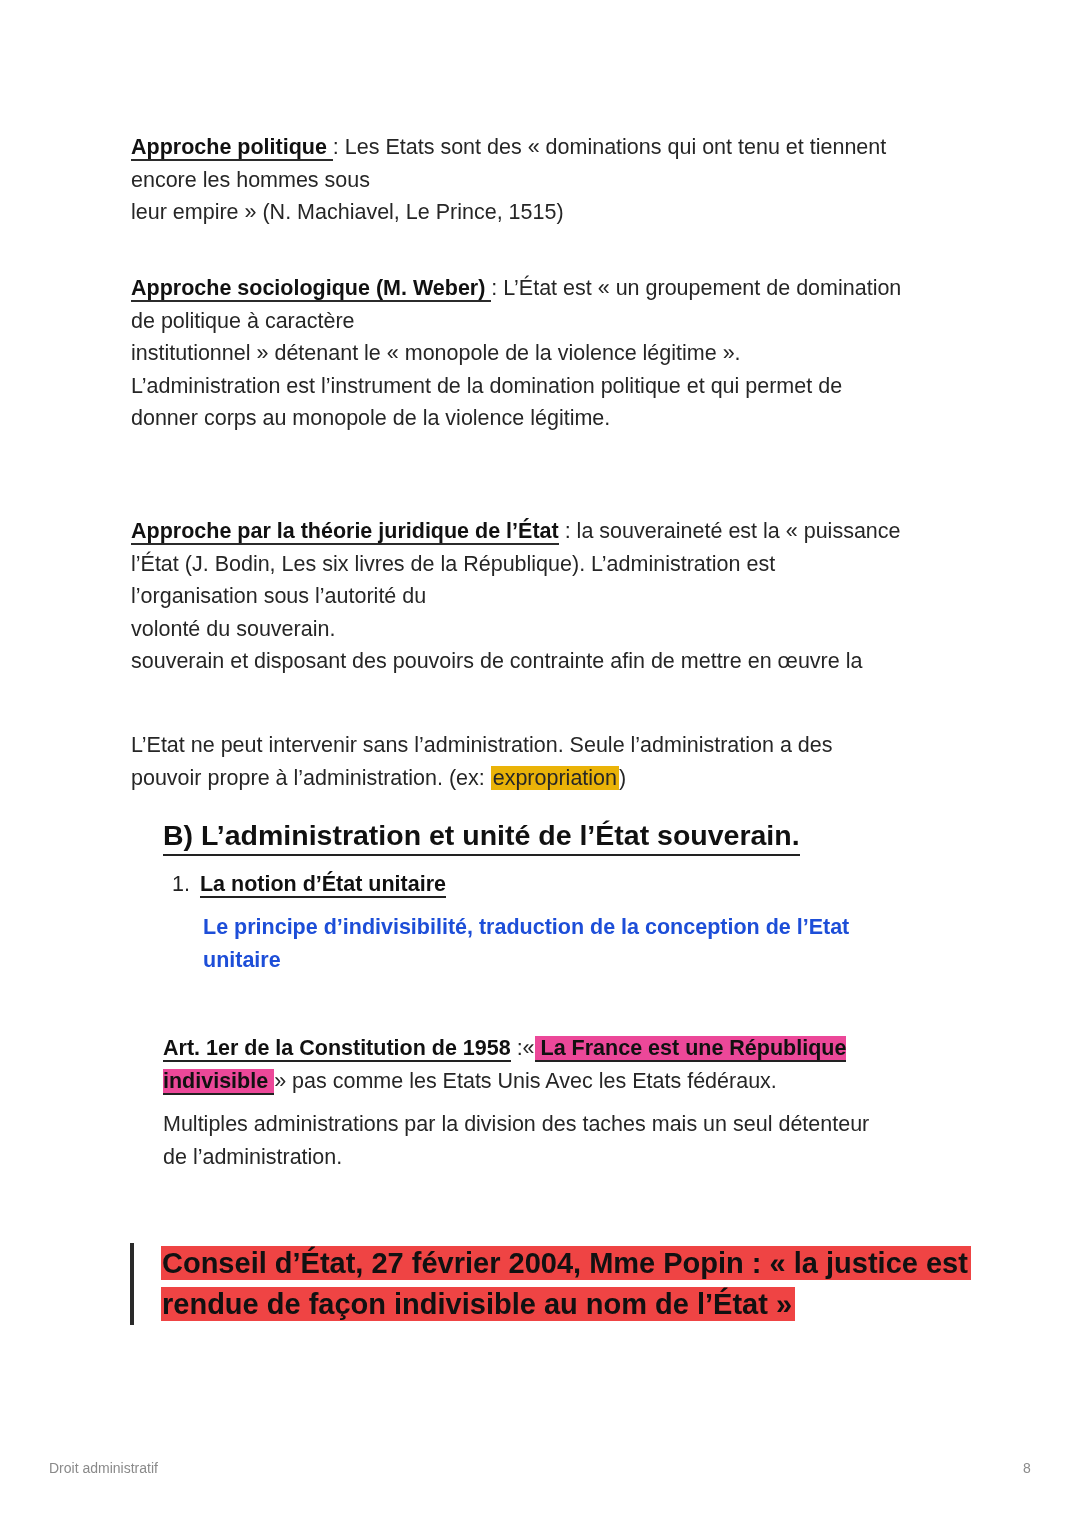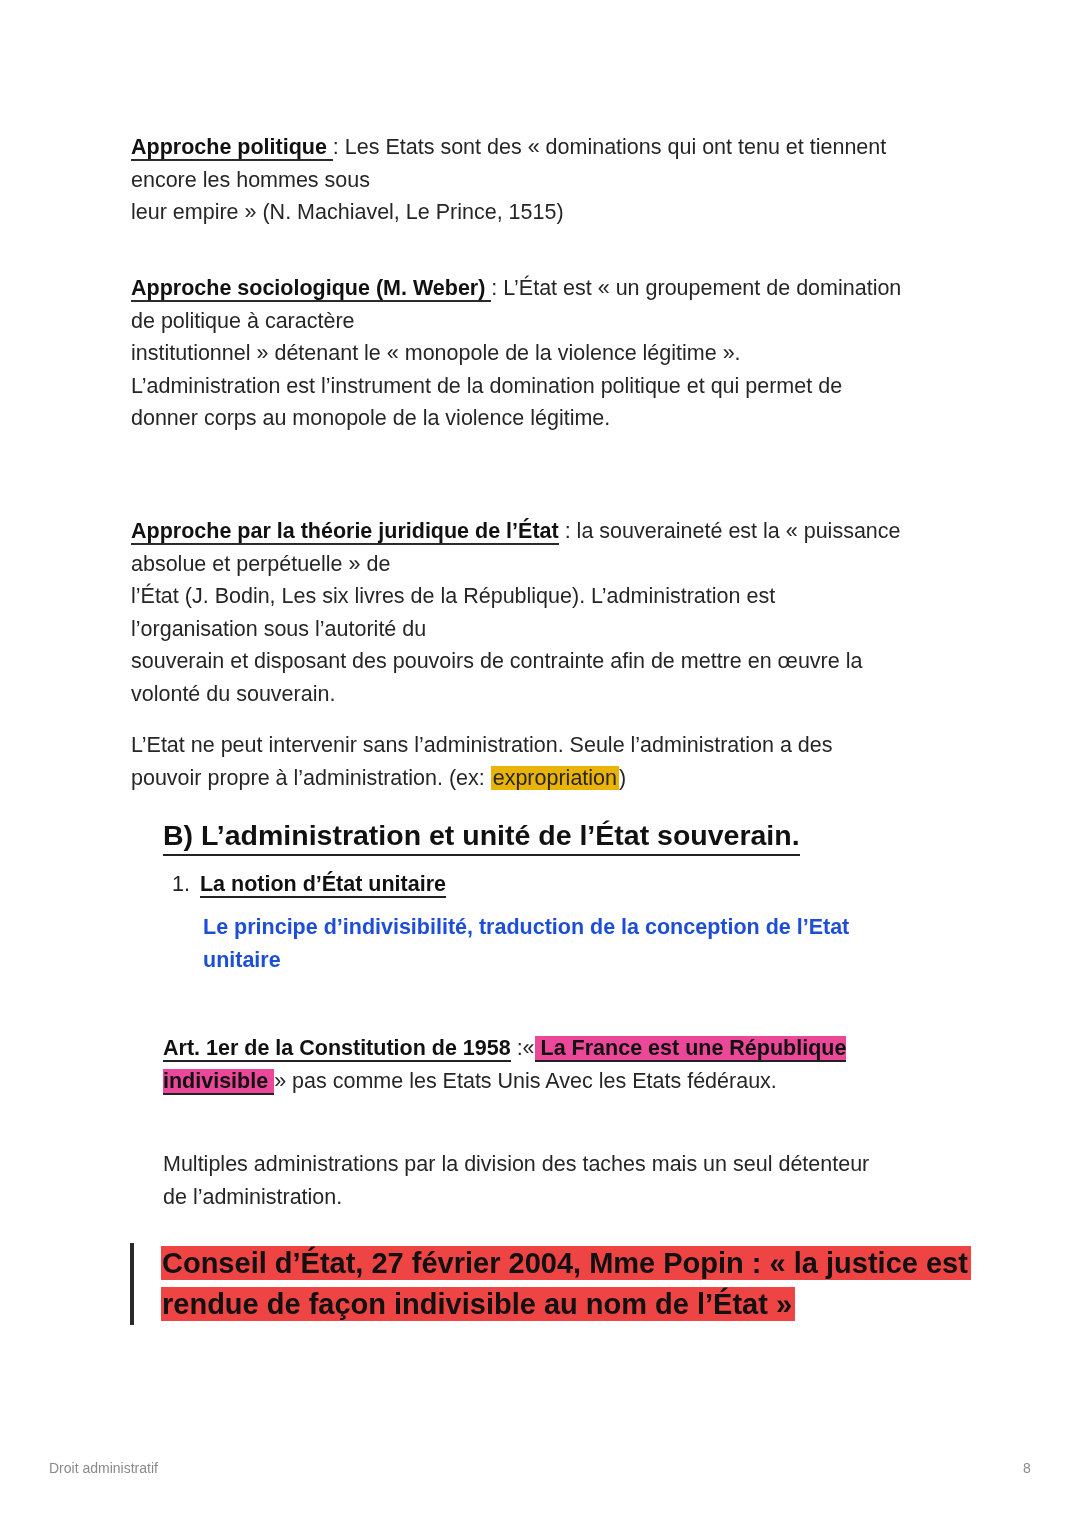--- a/index.html
+++ b/index.html
@@ -91,21 +91,20 @@
       color: #111;
       border-bottom: 2px solid #222;
     }
     .multi {
       position: absolute;
       left: 163px;
       top: 1108px;
       font-size: 21.5px;
       line-height: 32.5px;
       color: #262626;
-      margin-top: 40px;
     }
     .multi .line { display: block; white-space: nowrap; }
     .quote-bar {
       position: absolute;
       left: 130px;
       top: 1243px;
       width: 4px;
       height: 82px;
       background: #2a2a2a;
     }
@@ -149,25 +148,24 @@
   <div class="para" style="top:272px;">
     <span class="line"><span class="lead">Approche sociologique (M. Weber) </span><span>: L’État est « un groupement de domination</span></span>
     <span class="line">de politique à caractère</span>
     <span class="line">institutionnel » détenant le « monopole de la violence légitime ».</span>
     <span class="line">L’administration est l’instrument de la domination politique et qui permet de</span>
     <span class="line">donner corps au monopole de la violence légitime.</span>
   </div>
 
   <div class="para" style="top:479px;margin-top:36px;">
     <span class="line"><span class="lead">Approche par la théorie juridique de l’État</span><span> : la souveraineté est la « puissance</span></span>
-    <span class="line">absolue et perpétuelle » de</span>
     <span class="line">l’État (J. Bodin, Les six livres de la République). L’administration est</span>
     <span class="line">l’organisation sous l’autorité du</span>
+    <span class="line">volonté du souverain.</span>
     <span class="line">souverain et disposant des pouvoirs de contrainte afin de mettre en œuvre la</span>
-    <span class="line">volonté du souverain.</span>
   </div>
 
   <div class="para" style="top:729px;">
     <span class="line">L’Etat ne peut intervenir sans l’administration. Seule l’administration a des</span>
     <span class="line"><span>pouvoir propre à l’administration. (ex: </span><span class="hl-gray">expropriation</span><span>)</span></span>
   </div>
 
   <div class="heading-b">B) L’administration et unité de l’État souverain.</div>
 
   <div class="list-item">

